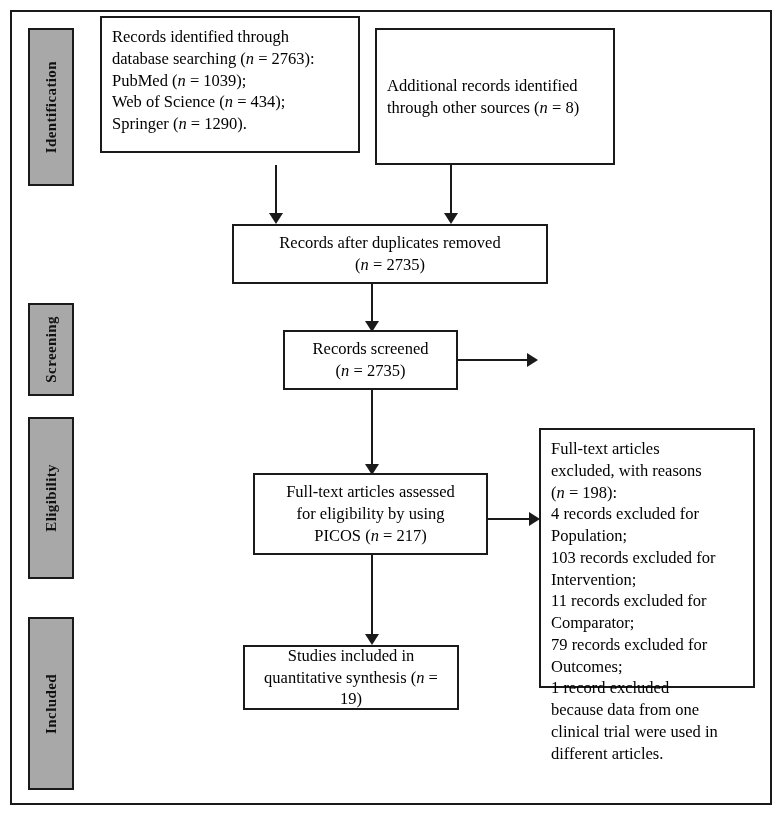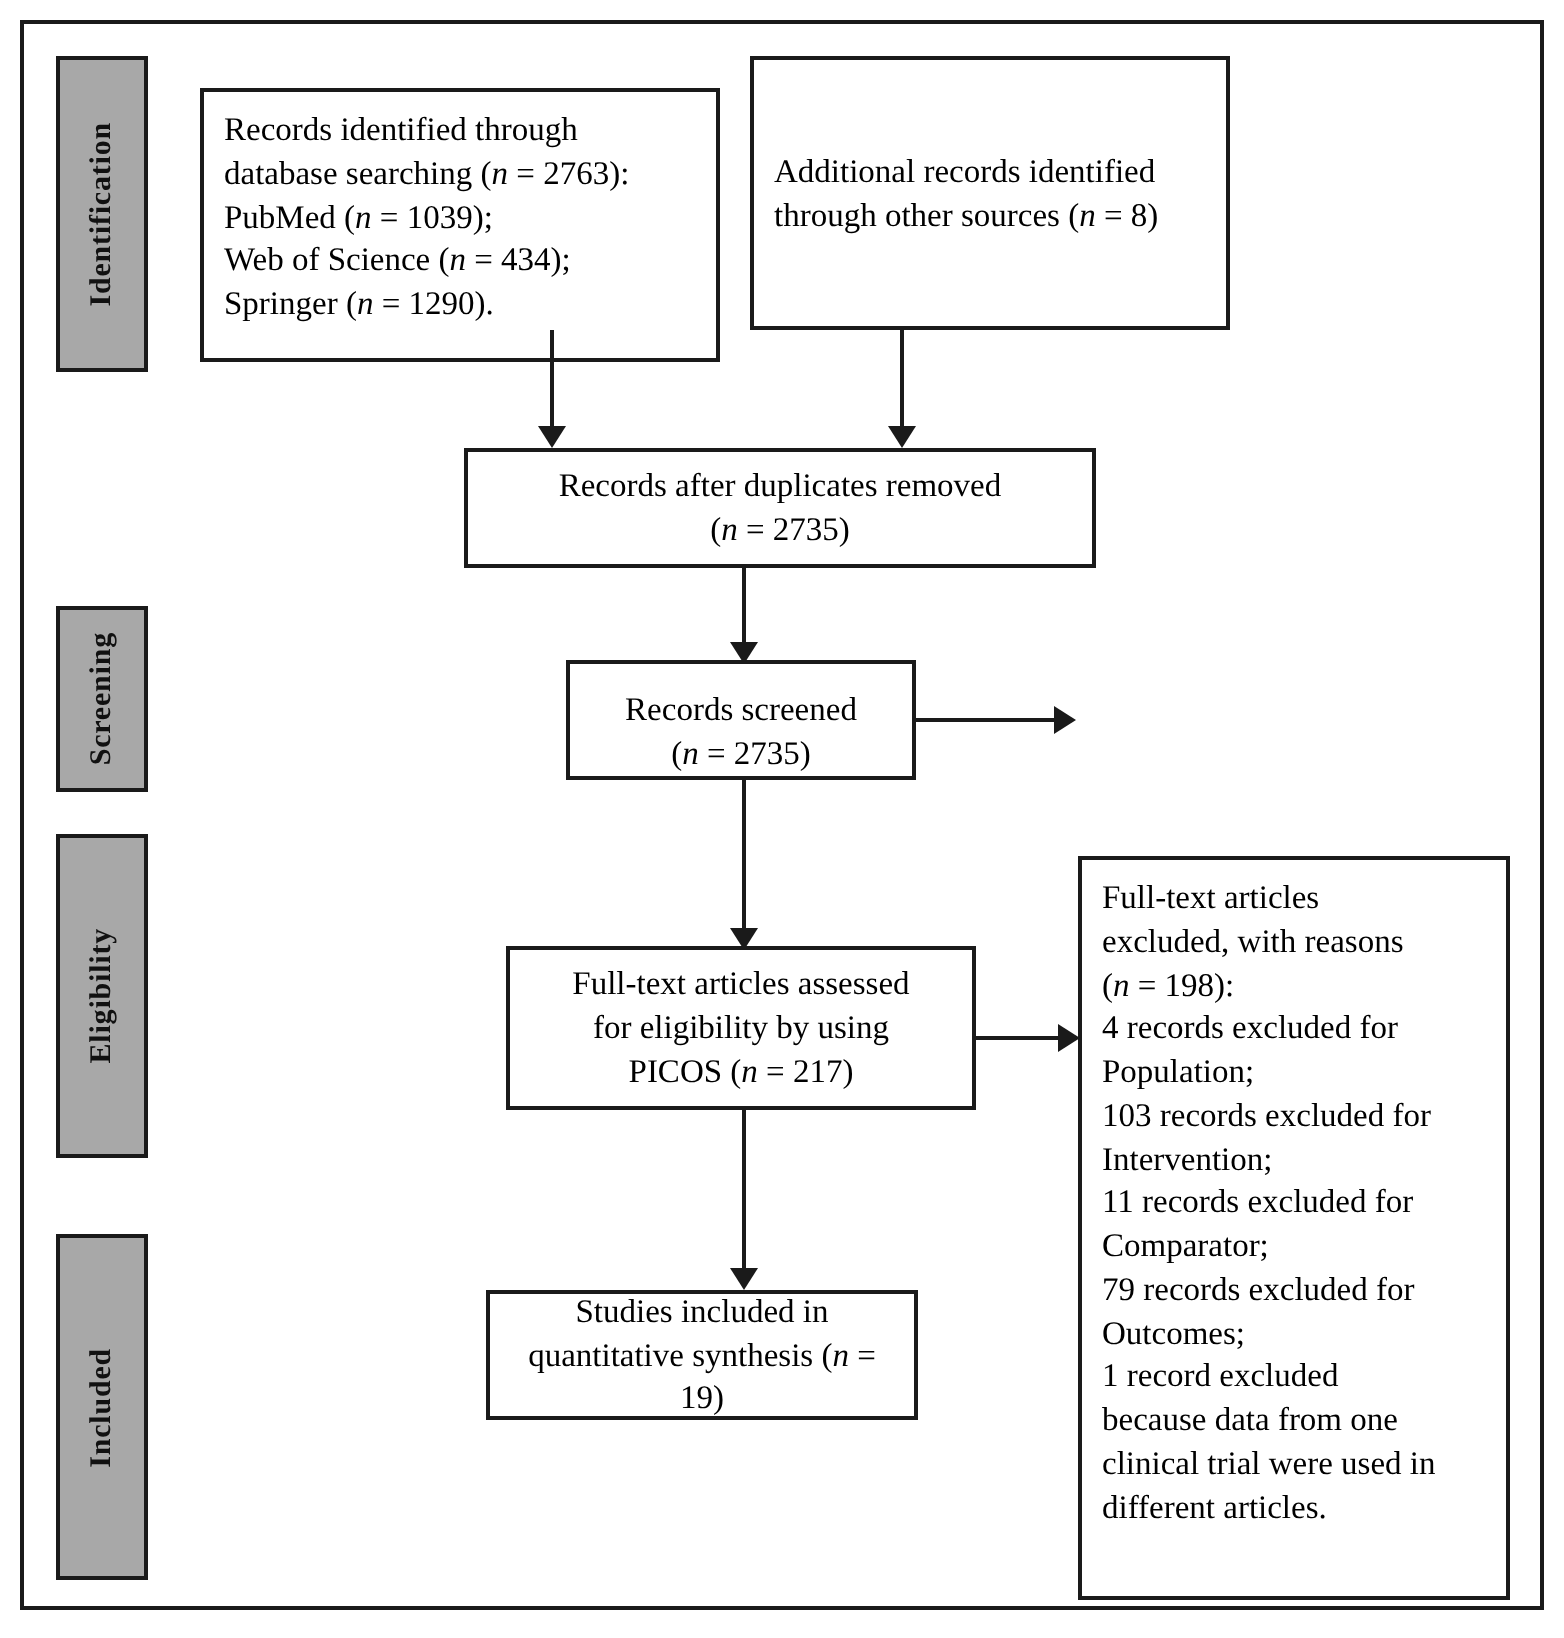--- a/index.html
+++ b/index.html
@@ -122,60 +122,60 @@
   </div>
 
   <div class="stage-bar" style="left:28px; top:417px; width:46px; height:162px;">
     <span class="stage-label">Eligibility</span>
   </div>
 
   <div class="stage-bar" style="left:28px; top:617px; width:46px; height:173px;">
     <span class="stage-label">Included</span>
   </div>
 
-  <div class="flow-box align-left top-align" style="left:100px; top:44px; width:260px; height:137px;">
+  <div class="flow-box align-left top-align" style="left:100px; top:16px; width:260px; height:137px;">
     <div class="box-text">Records identified through<br>database searching (<em class="nitalic">n</em> = 2763):<br>PubMed (<em class="nitalic">n</em> = 1039);<br>Web of Science (<em class="nitalic">n</em> = 434);<br>Springer (<em class="nitalic">n</em> = 1290).</div>
   </div>
 
   <div class="flow-box align-left" style="left:375px; top:28px; width:240px; height:137px;">
     <div class="box-text">Additional records identified<br>through other sources (<em class="nitalic">n</em> = 8)</div>
   </div>
 
   <div class="v-line" style="left:275px; top:165px; height:53px;"></div>
   <div class="arrow-down" style="left:269px; top:213px;"></div>
 
   <div class="v-line" style="left:450px; top:165px; height:53px;"></div>
   <div class="arrow-down" style="left:444px; top:213px;"></div>
 
   <div class="flow-box align-center" style="left:232px; top:224px; width:316px; height:60px;">
     <div class="box-text">Records after duplicates removed<br>(<em class="nitalic">n</em> = 2735)</div>
   </div>
 
   <div class="v-line" style="left:371px; top:284px; height:42px;"></div>
   <div class="arrow-down" style="left:365px; top:321px;"></div>
 
-  <div class="flow-box align-center" style="left:283px; top:330px; width:175px; height:60px;justify-content:flex-end;">
+  <div class="flow-box align-center" style="left:283px; top:330px; width:175px; height:60px;">
     <div class="box-text">Records screened<br>(<em class="nitalic">n</em> = 2735)</div>
   </div>
 
   <div class="h-line" style="left:458px; top:359px; width:74px;"></div>
   <div class="arrow-right" style="left:527px; top:353px;"></div>
 
 
   <div class="v-line" style="left:371px; top:390px; height:80px;"></div>
   <div class="arrow-down" style="left:365px; top:464px;"></div>
 
   <div class="flow-box align-center" style="left:253px; top:473px; width:235px; height:82px;">
     <div class="box-text">Full-text articles assessed<br>for eligibility by using<br>PICOS (<em class="nitalic">n</em> = 217)</div>
   </div>
 
   <div class="h-line" style="left:488px; top:518px; width:46px;"></div>
   <div class="arrow-right" style="left:529px; top:512px;"></div>
 
-  <div class="flow-box align-left top-align" style="left:539px; top:428px; width:216px; height:372px;">
+  <div class="flow-box align-left top-align" style="left:539px; top:428px; width:216px; height:260px;">
     <div class="box-text">Full-text articles<br>excluded, with reasons<br>(<em class="nitalic">n</em> = 198):<br>4 records excluded for<br>Population;<br>103 records excluded for<br>Intervention;<br>11 records excluded for<br>Comparator;<br>79 records excluded for<br>Outcomes;<br>1 record excluded<br>because data from one<br>clinical trial were used in<br>different articles.</div>
   </div>
 
   <div class="v-line" style="left:371px; top:555px; height:85px;"></div>
   <div class="arrow-down" style="left:365px; top:634px;"></div>
 
   <div class="flow-box align-center" style="left:243px; top:645px; width:216px; height:65px;">
     <div class="box-text">Studies included in<br>quantitative synthesis (<em class="nitalic">n</em> = 19)</div>
   </div>
 

